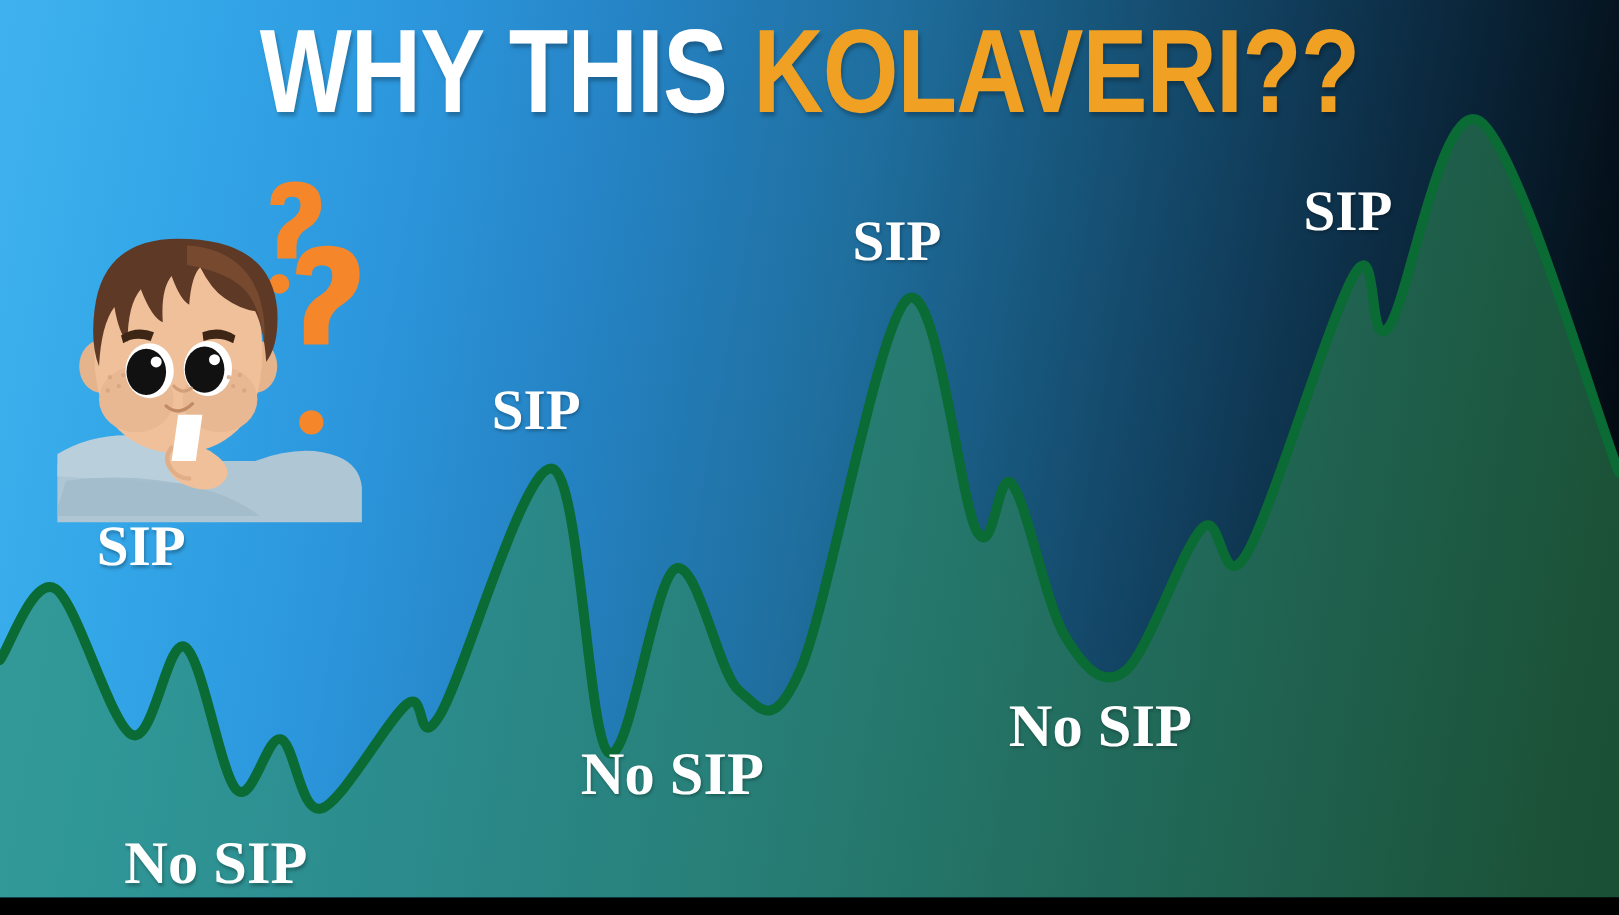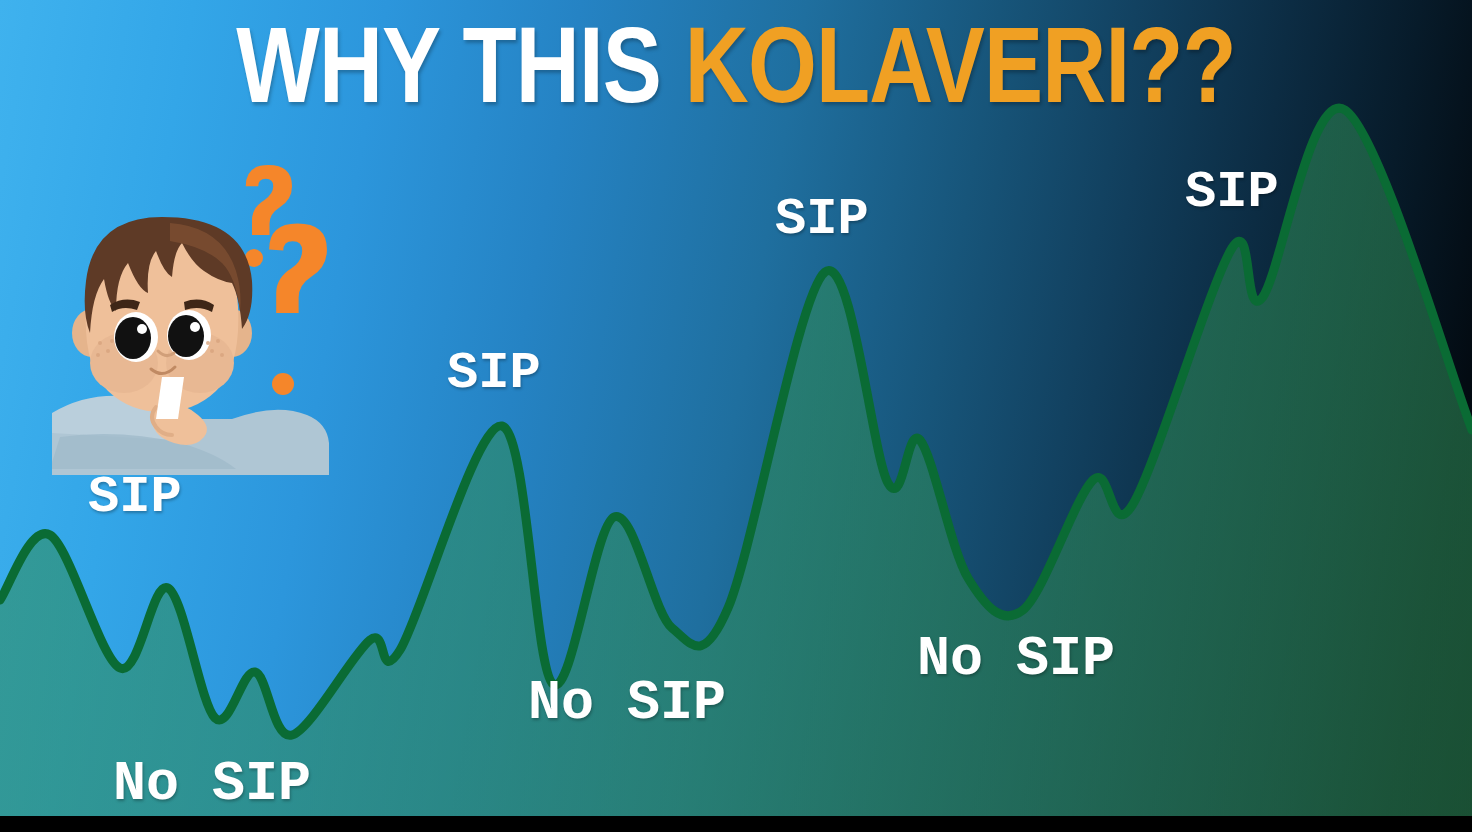--- a/index.html
+++ b/index.html
@@ -52,21 +52,21 @@
     transform-origin: 50% 0;
     text-shadow: 2px 3px 4px rgba(0,0,0,0.25);
   }
   #title .t-white { color: #FFFFFF; }
   #title .t-accent { color: #F0A023; }
 
   
   .chart-label {
     position: absolute;
     color: #FFFFFF;
-    font-family: Liberation Mono, monospace;
+    font-family: Liberation Serif, serif;
     font-weight: 700;
     white-space: nowrap;
     text-shadow: 1px 2px 3px rgba(0,0,0,0.28);
   }
   .lbl-sip   { font-size: 52px; }
   .lbl-nosip { font-size: 55px; }
 
   
   #thinker {
     position: absolute;

